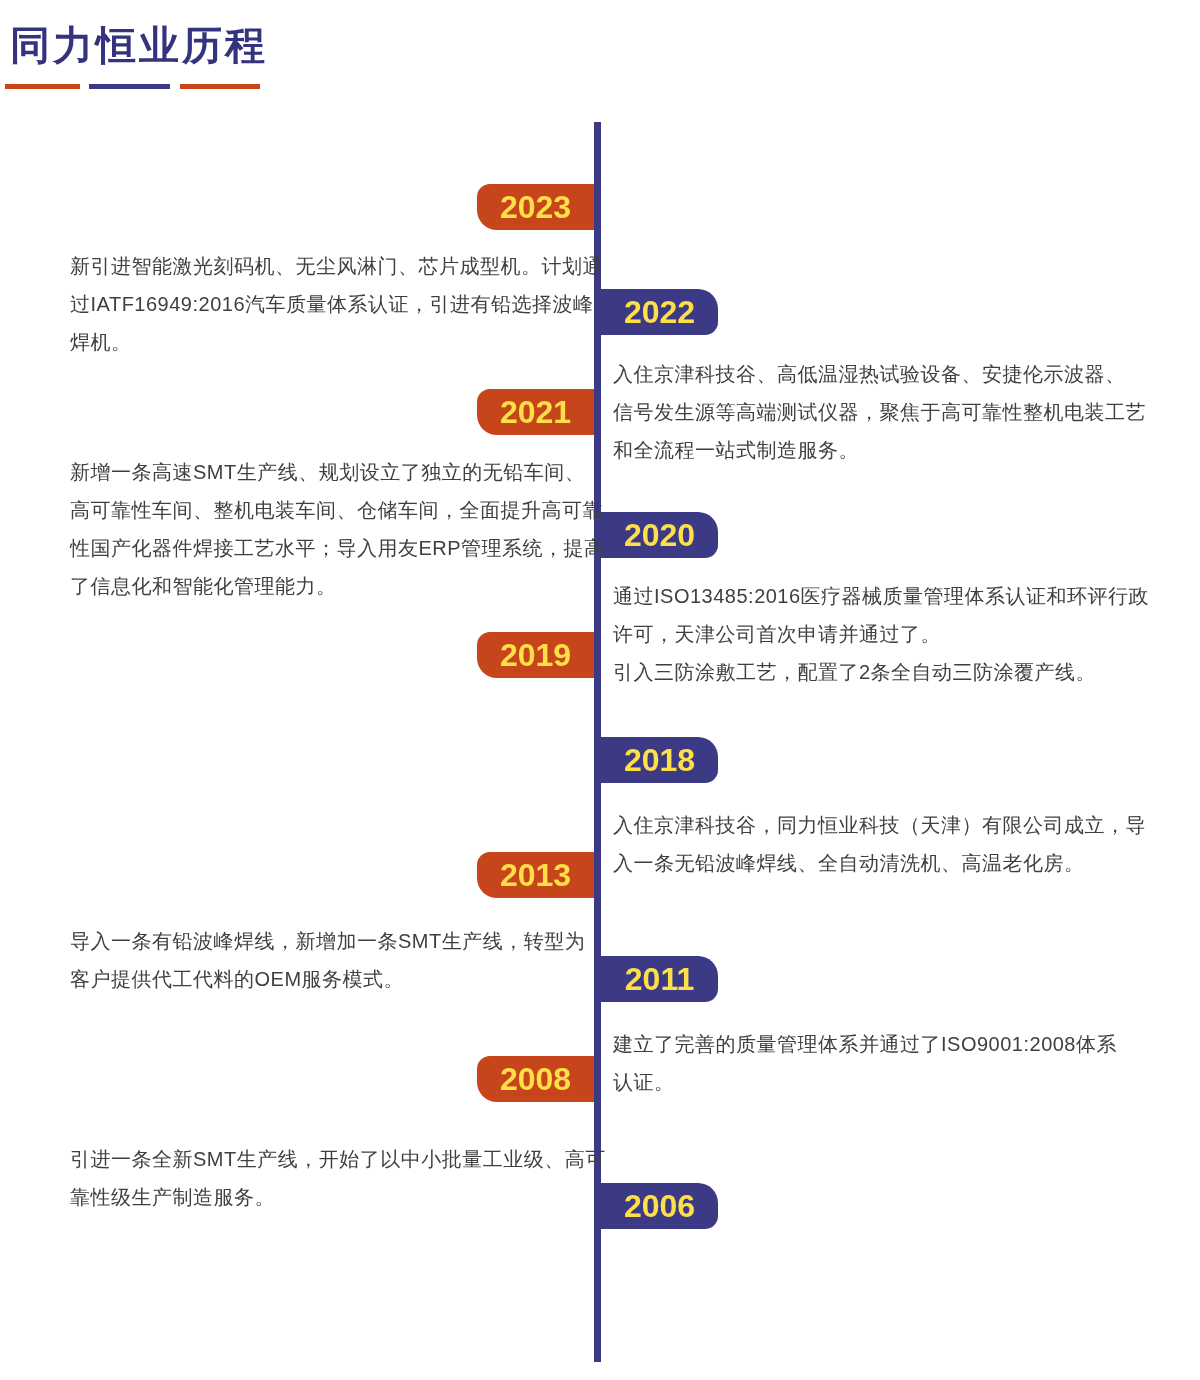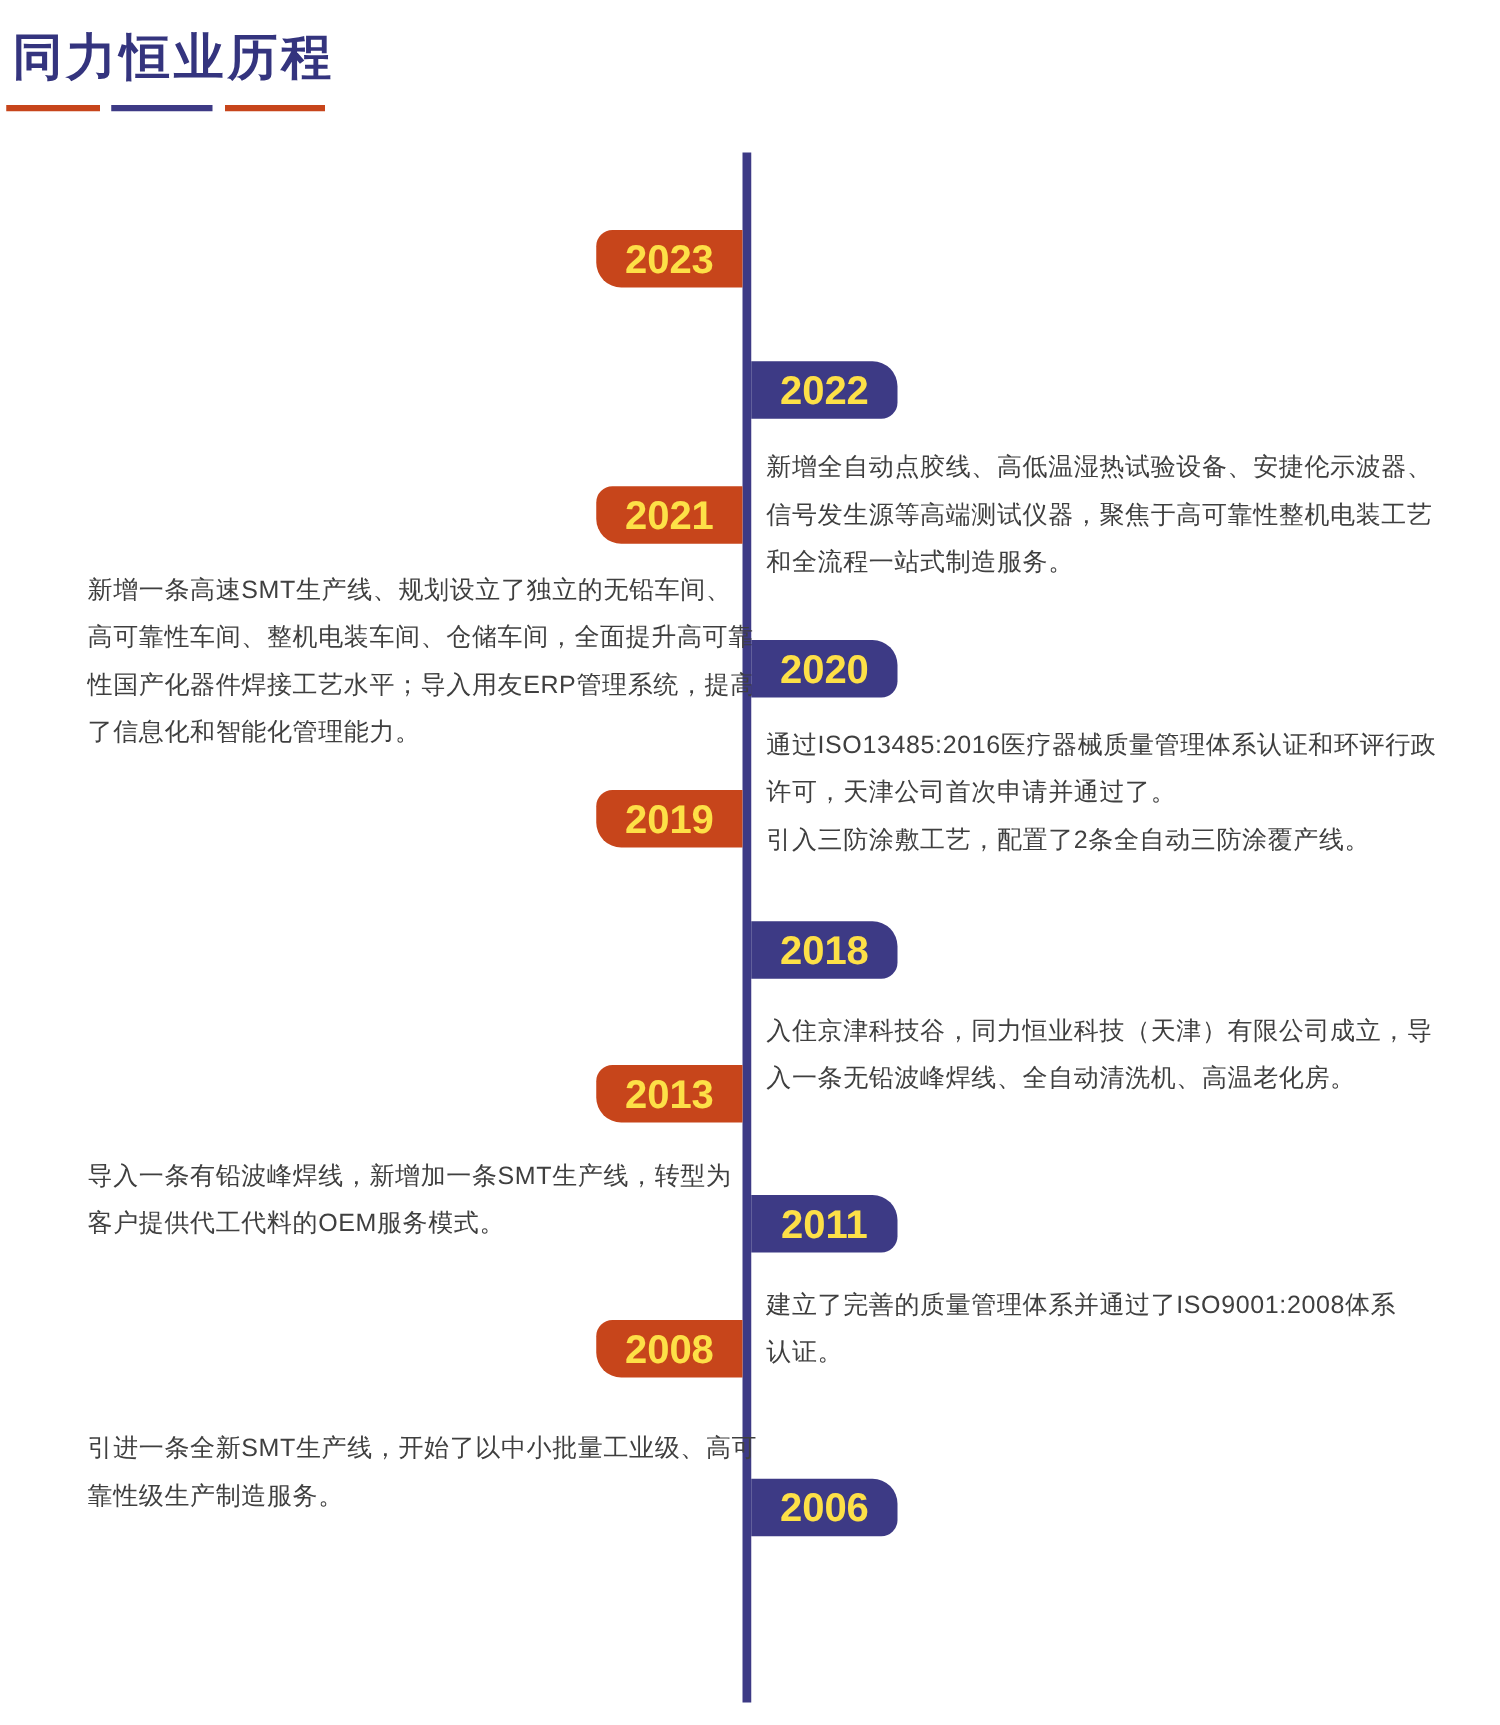--- a/index.html
+++ b/index.html
@@ -80,25 +80,28 @@
   <div class="title">同力恒业历程</div>
   <div class="bar b1"></div>
   <div class="bar b2"></div>
   <div class="bar b3"></div>
 
   <div class="line"></div>
 
   <div class="tag left orange" style="top:184px">
     <span>2023</span>
   </div>
+  <div class="desc left" style="top:247px">新引进智能激光刻码机、无尘风淋门、芯片成型机。计划通
+过IATF16949:2016汽车质量体系认证，引进有铅选择波峰
+焊机。</div>
 
   <div class="tag right purple" style="top:289px">
     <span>2022</span>
   </div>
-  <div class="desc right" style="top:355px">新增全自动点胶线、高低温湿热试验设备、安捷伦示波器、
+  <div class="desc right" style="top:355px">入住京津科技谷、高低温湿热试验设备、安捷伦示波器、
 信号发生源等高端测试仪器，聚焦于高可靠性整机电装工艺
 和全流程一站式制造服务。</div>
 
   <div class="tag left orange" style="top:389px">
     <span>2021</span>
   </div>
   <div class="desc left" style="top:453px">新增一条高速SMT生产线、规划设立了独立的无铅车间、
 高可靠性车间、整机电装车间、仓储车间，全面提升高可靠
 性国产化器件焊接工艺水平；导入用友ERP管理系统，提高
 了信息化和智能化管理能力。</div>

